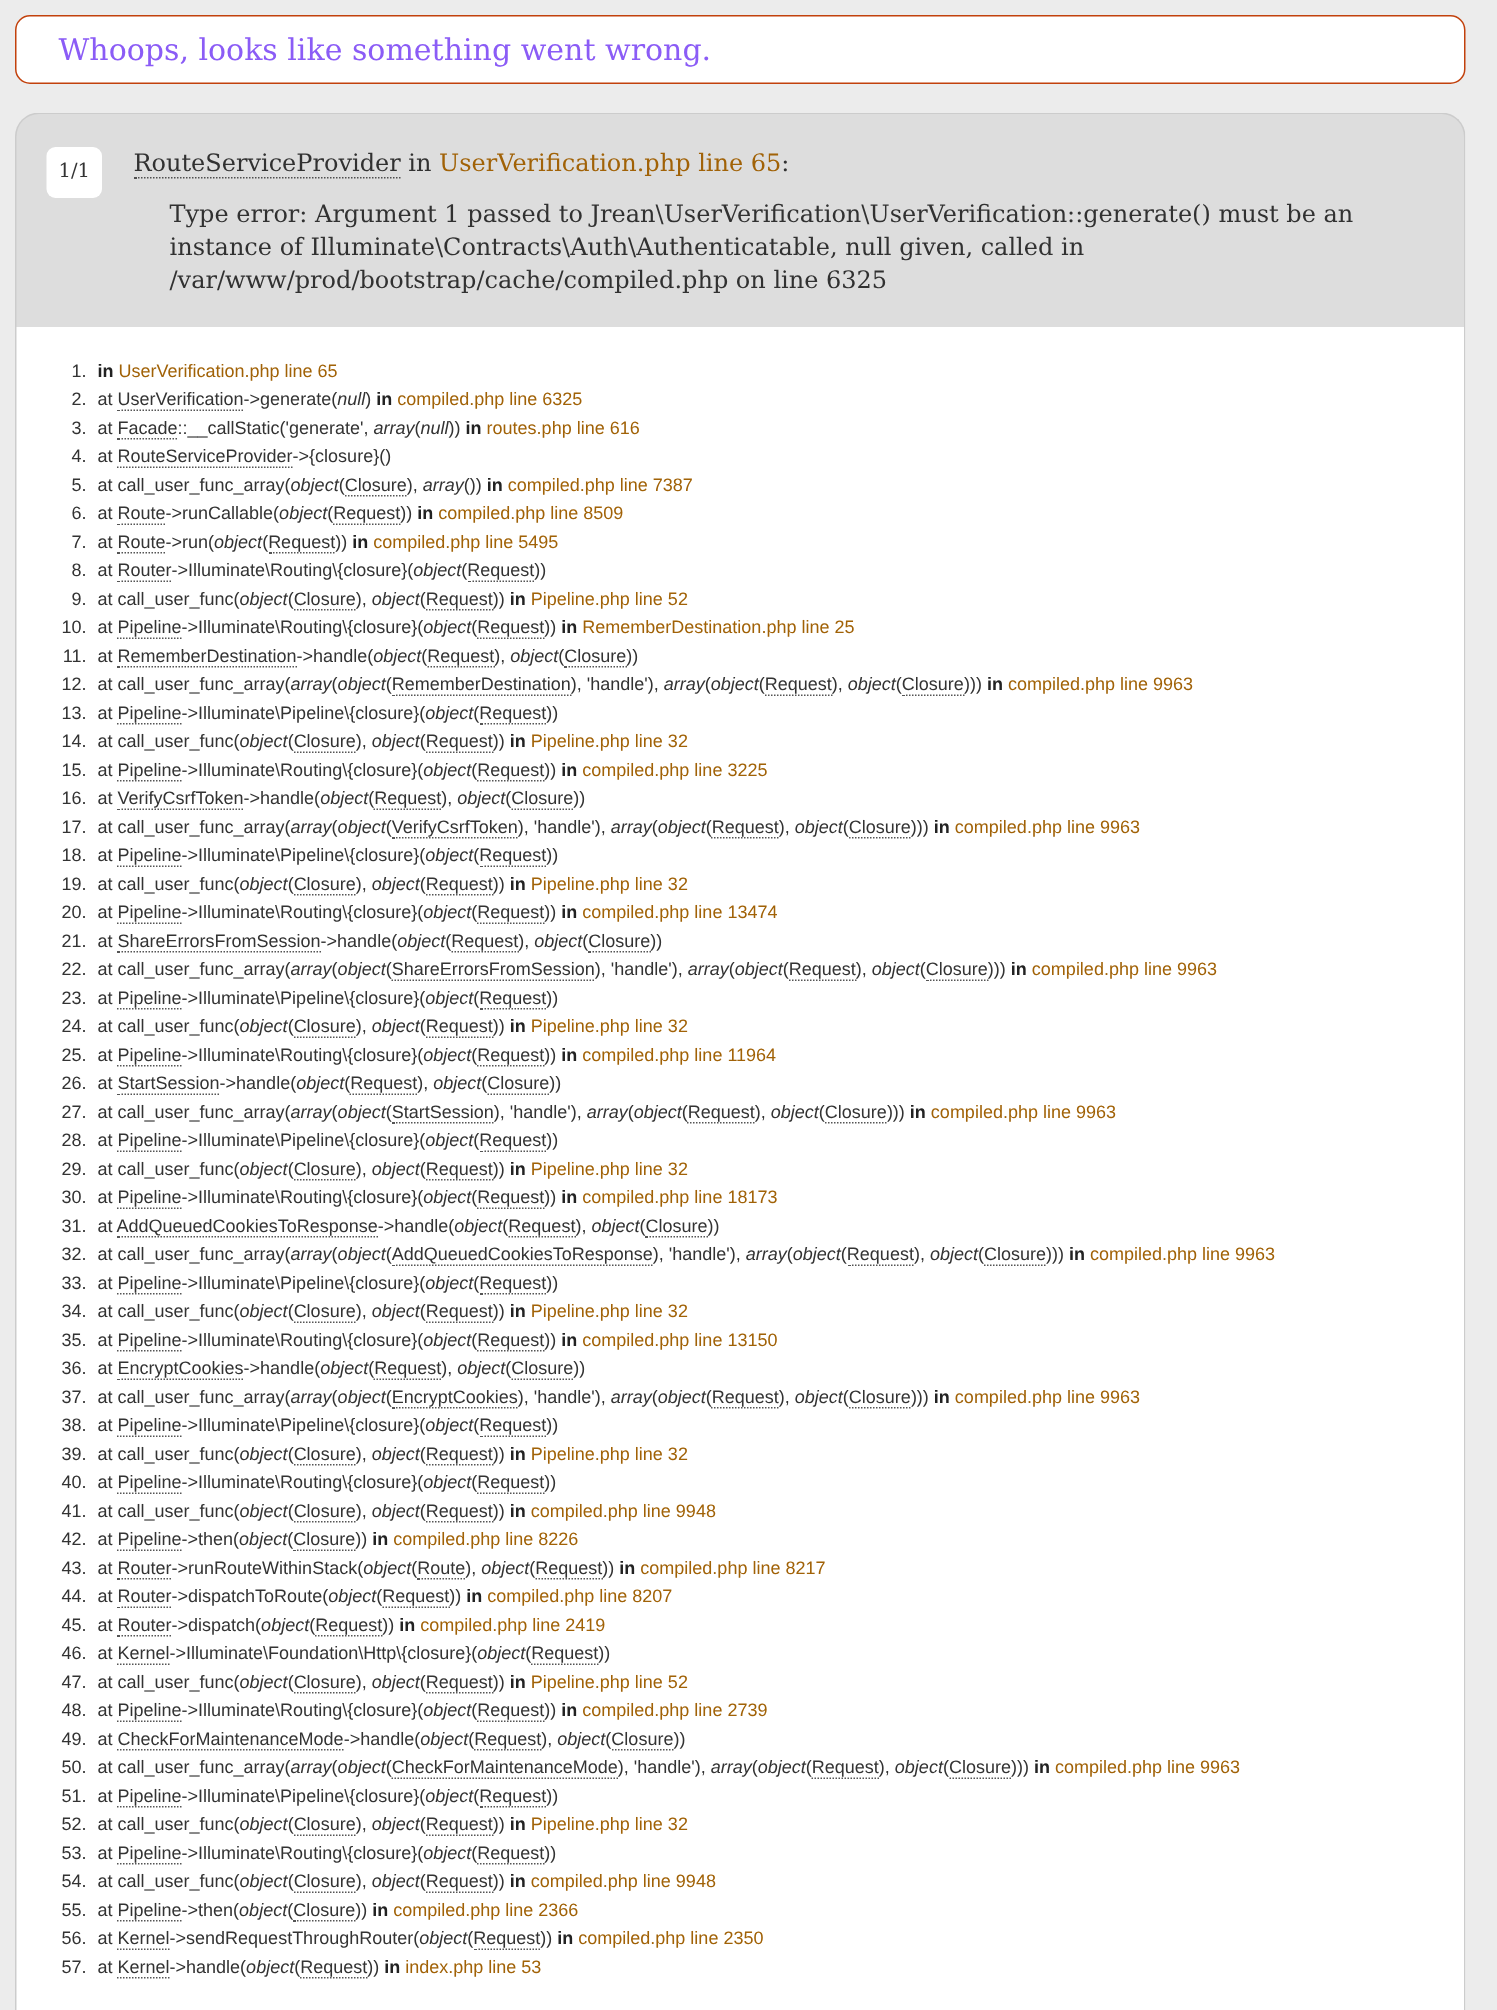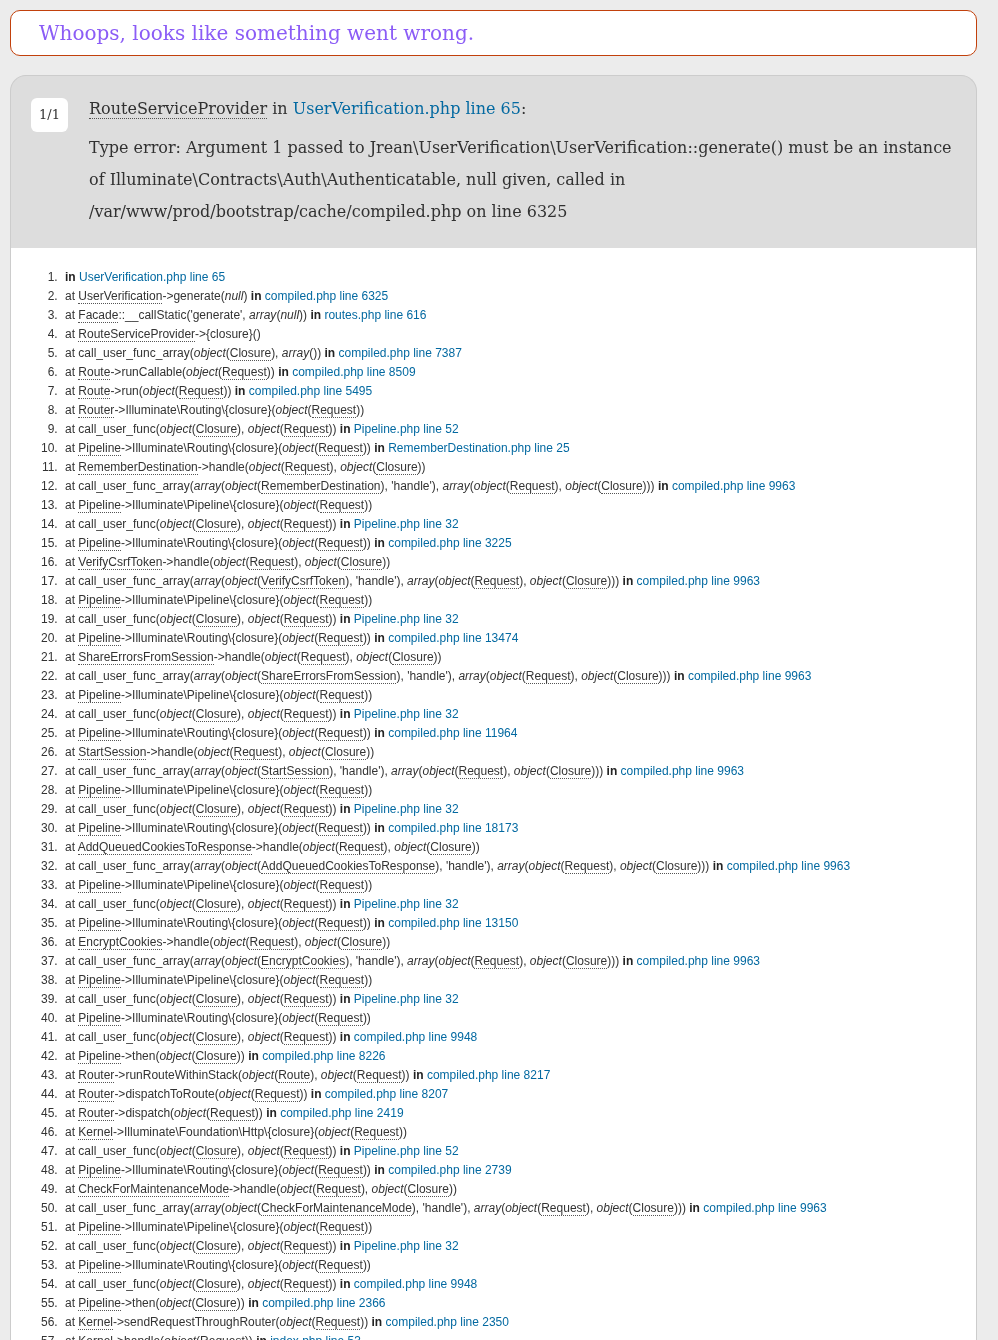--- a/index.html
+++ b/index.html
@@ -47,31 +47,31 @@
     line-height: 20px;
   }
   .exception-title {
     display: block;
     margin-left: 58px;
     margin-bottom: 12px;
     line-height: 22px;
   }
   .exception-message {
     display: block;
-    margin-left: 58px;
-    line-height: 32px;
+    margin-left: 82px;
+    line-height: 22px;
     max-width: 872px;
   }
   abbr { text-decoration: none; }
   .exception-title abbr {
     border-bottom: 1px dotted #4f4f4f;
     cursor: help;
   }
   a.loc, .seg-f {
-    color: #0369a1;
+    color: #a16207;
     text-decoration: none;
     cursor: pointer;
   }
   
   .block-trace {
     background: #ffffff;
     border: 1px solid #ccc;
     border-top: none;
     border-radius: 0 0 16px 16px;
     padding: 10px 28px 16px 28px;

